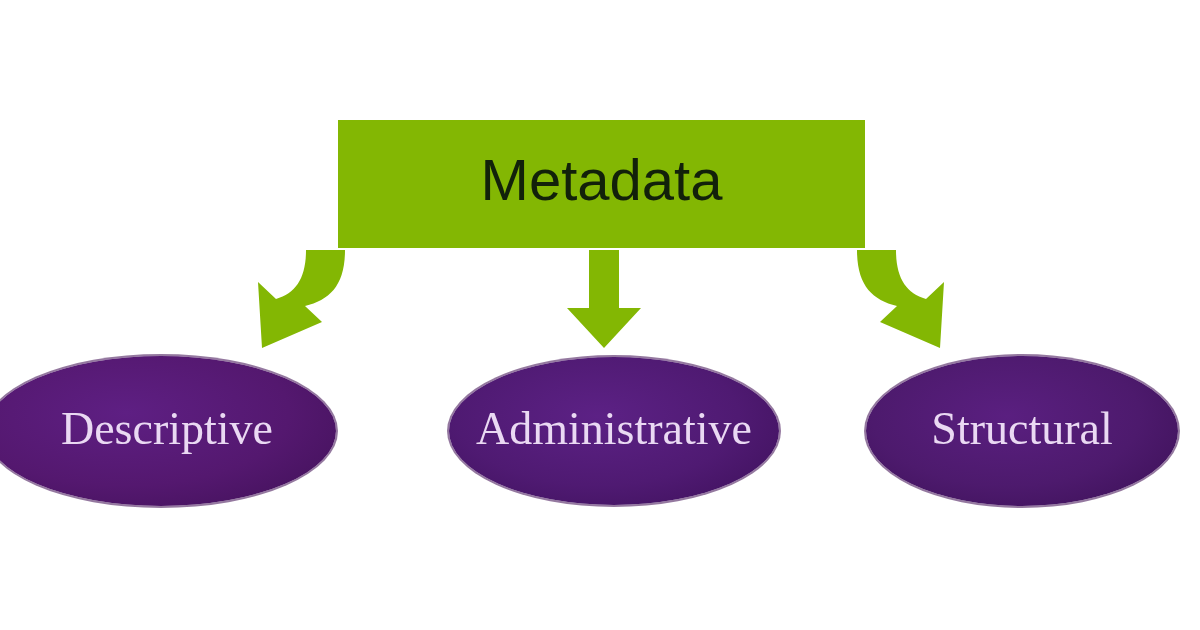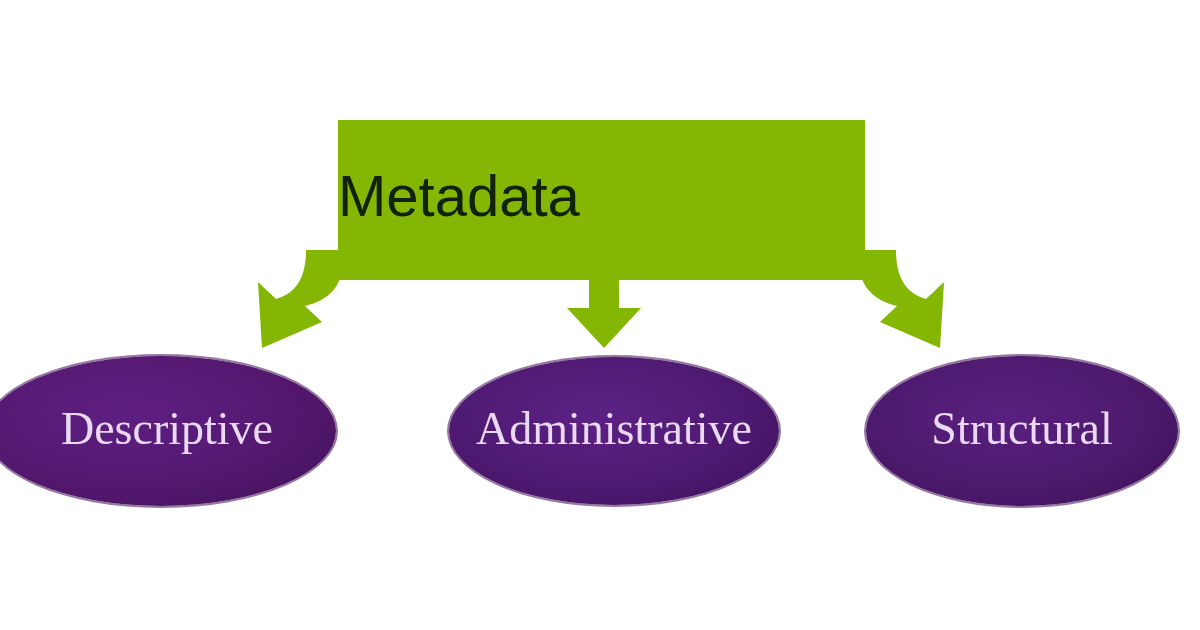--- a/index.html
+++ b/index.html
@@ -19,26 +19,26 @@
     width: 1200px;
     height: 630px;
     background: #ffffff;
   }
   
   .root-box {
     position: absolute;
     left: 338px;
     top: 120px;
     width: 527px;
-    height: 160px;
+    height: 128px;
     background: #83b703;
     box-sizing: border-box;
     display: flex;
     align-items: center;
-    justify-content: flex-start;
+    justify-content: center;
   }
   .root-box-label {
     font-size: 58px;
     line-height: 1;
     color: #12210a;
     font-family: "Liberation Sans", sans-serif;
     letter-spacing: 0px;
     white-space: nowrap;
     transform: translateY(-4px);
   }

